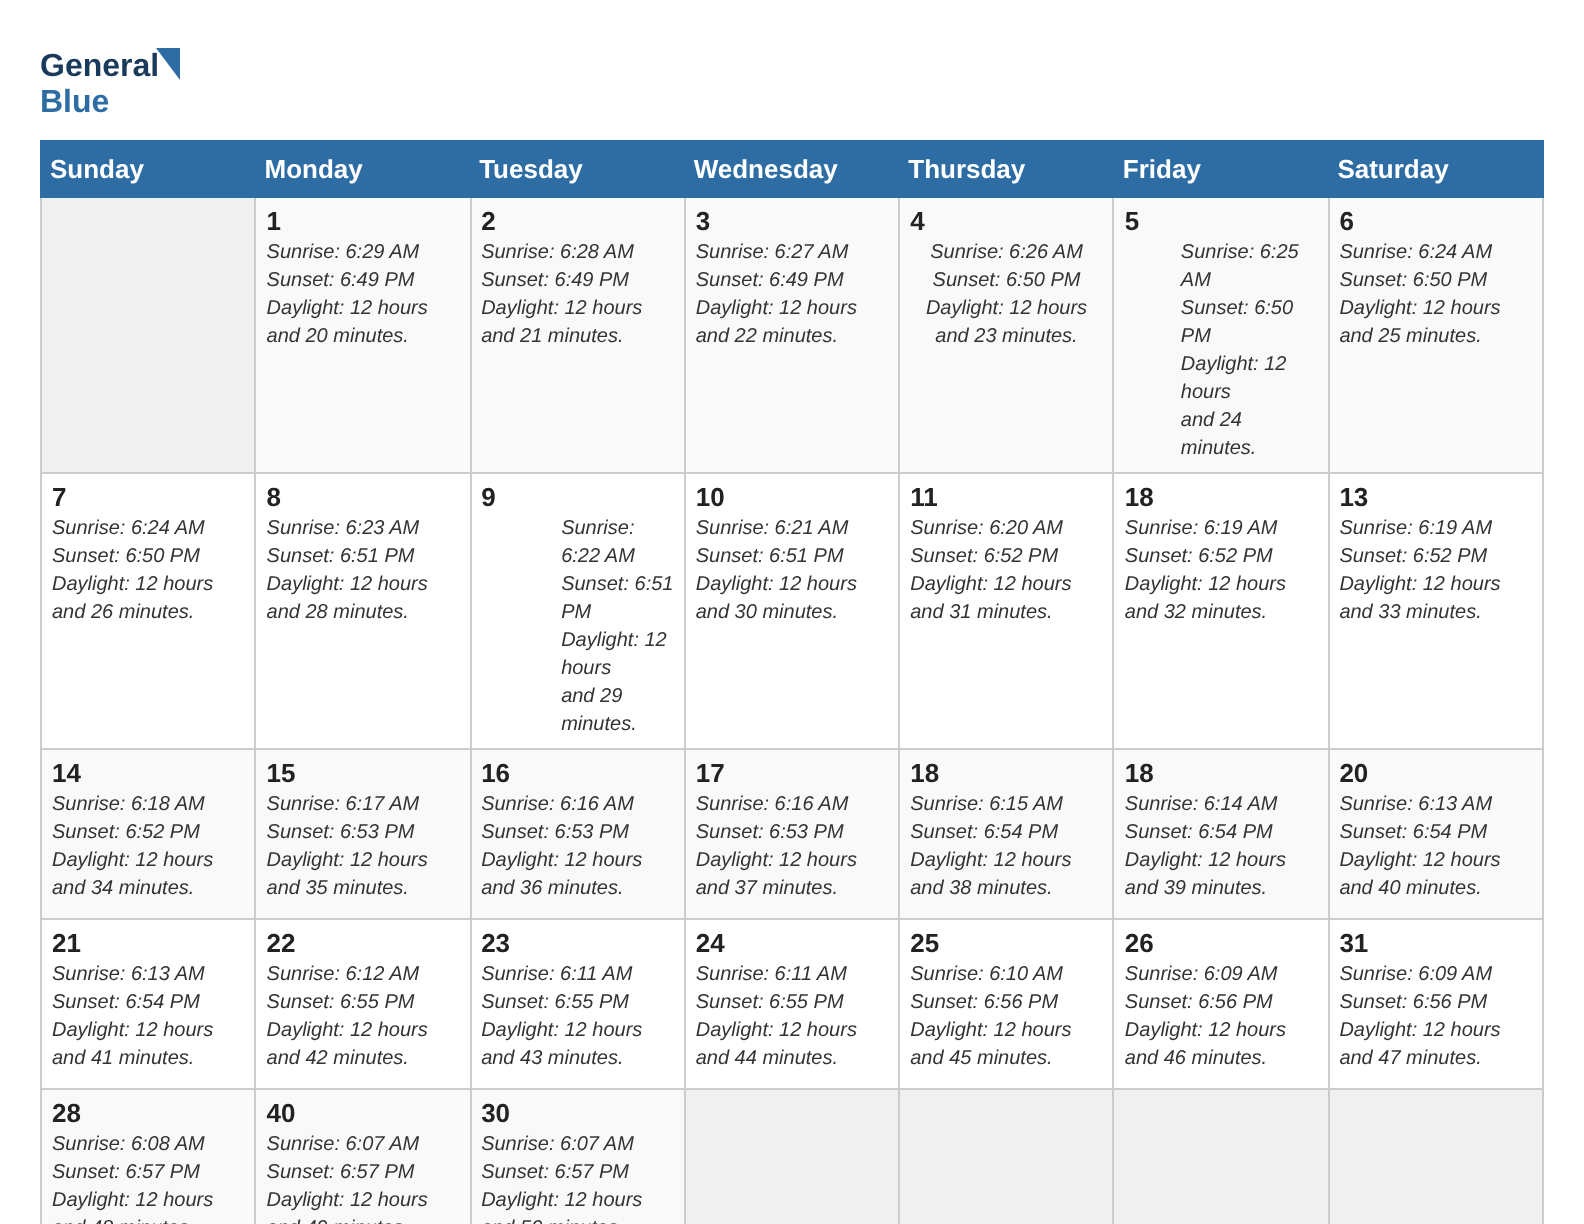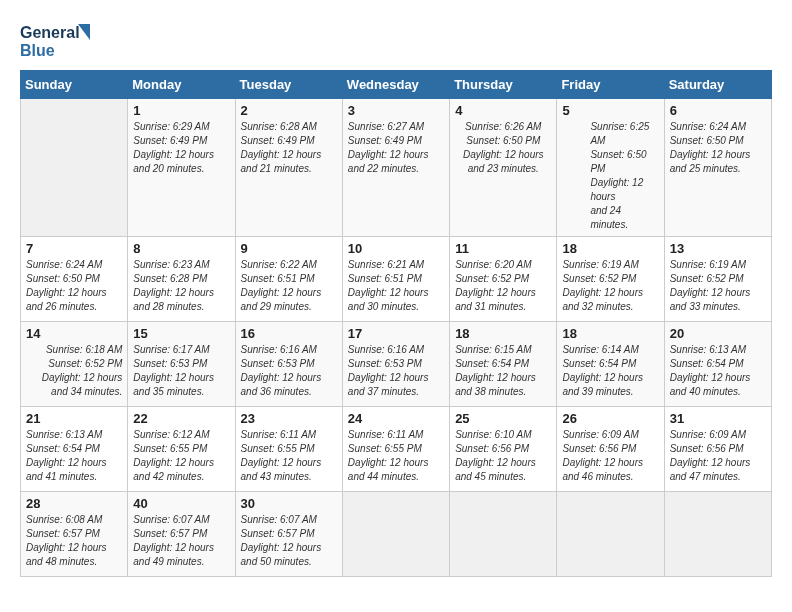--- a/index.html
+++ b/index.html
@@ -160,27 +160,27 @@
         <td>
           <span class="day-number">7</span>
           <div class="day-info" style="white-space: pre-line;">Sunrise: 6:24 AM
 Sunset: 6:50 PM
 Daylight: 12 hours
 and 26 minutes.</div>
         </td>
         <td>
           <span class="day-number">8</span>
           <div class="day-info" style="white-space: pre-line;">Sunrise: 6:23 AM
-Sunset: 6:28 PM
+Sunset: 6:51 PM
 Daylight: 12 hours
 and 28 minutes.</div>
         </td>
         <td>
           <span class="day-number">9</span>
-          <div class="day-info" style="white-space: pre-line;">Sunrise: 6:22 AM
+          <div class="day-info" style="white-space: pre-line; margin-left: 40px;">Sunrise: 6:22 AM
 Sunset: 6:51 PM
 Daylight: 12 hours
 and 29 minutes.</div>
         </td>
         <td>
           <span class="day-number">10</span>
           <div class="day-info" style="white-space: pre-line;">Sunrise: 6:21 AM
 Sunset: 6:51 PM
 Daylight: 12 hours
 and 30 minutes.</div>
@@ -203,21 +203,21 @@
           <span class="day-number">13</span>
           <div class="day-info" style="white-space: pre-line;">Sunrise: 6:19 AM
 Sunset: 6:52 PM
 Daylight: 12 hours
 and 33 minutes.</div>
         </td>
       </tr>
       <tr>
         <td>
           <span class="day-number">14</span>
-          <div class="day-info" style="white-space: pre-line; text-align: right;">Sunrise: 6:18 AM
+          <div class="day-info" style="white-space: pre-line;">Sunrise: 6:18 AM
 Sunset: 6:52 PM
 Daylight: 12 hours
 and 34 minutes.</div>
         </td>
         <td>
           <span class="day-number">15</span>
           <div class="day-info" style="white-space: pre-line;">Sunrise: 6:17 AM
 Sunset: 6:53 PM
 Daylight: 12 hours
 and 35 minutes.</div>

